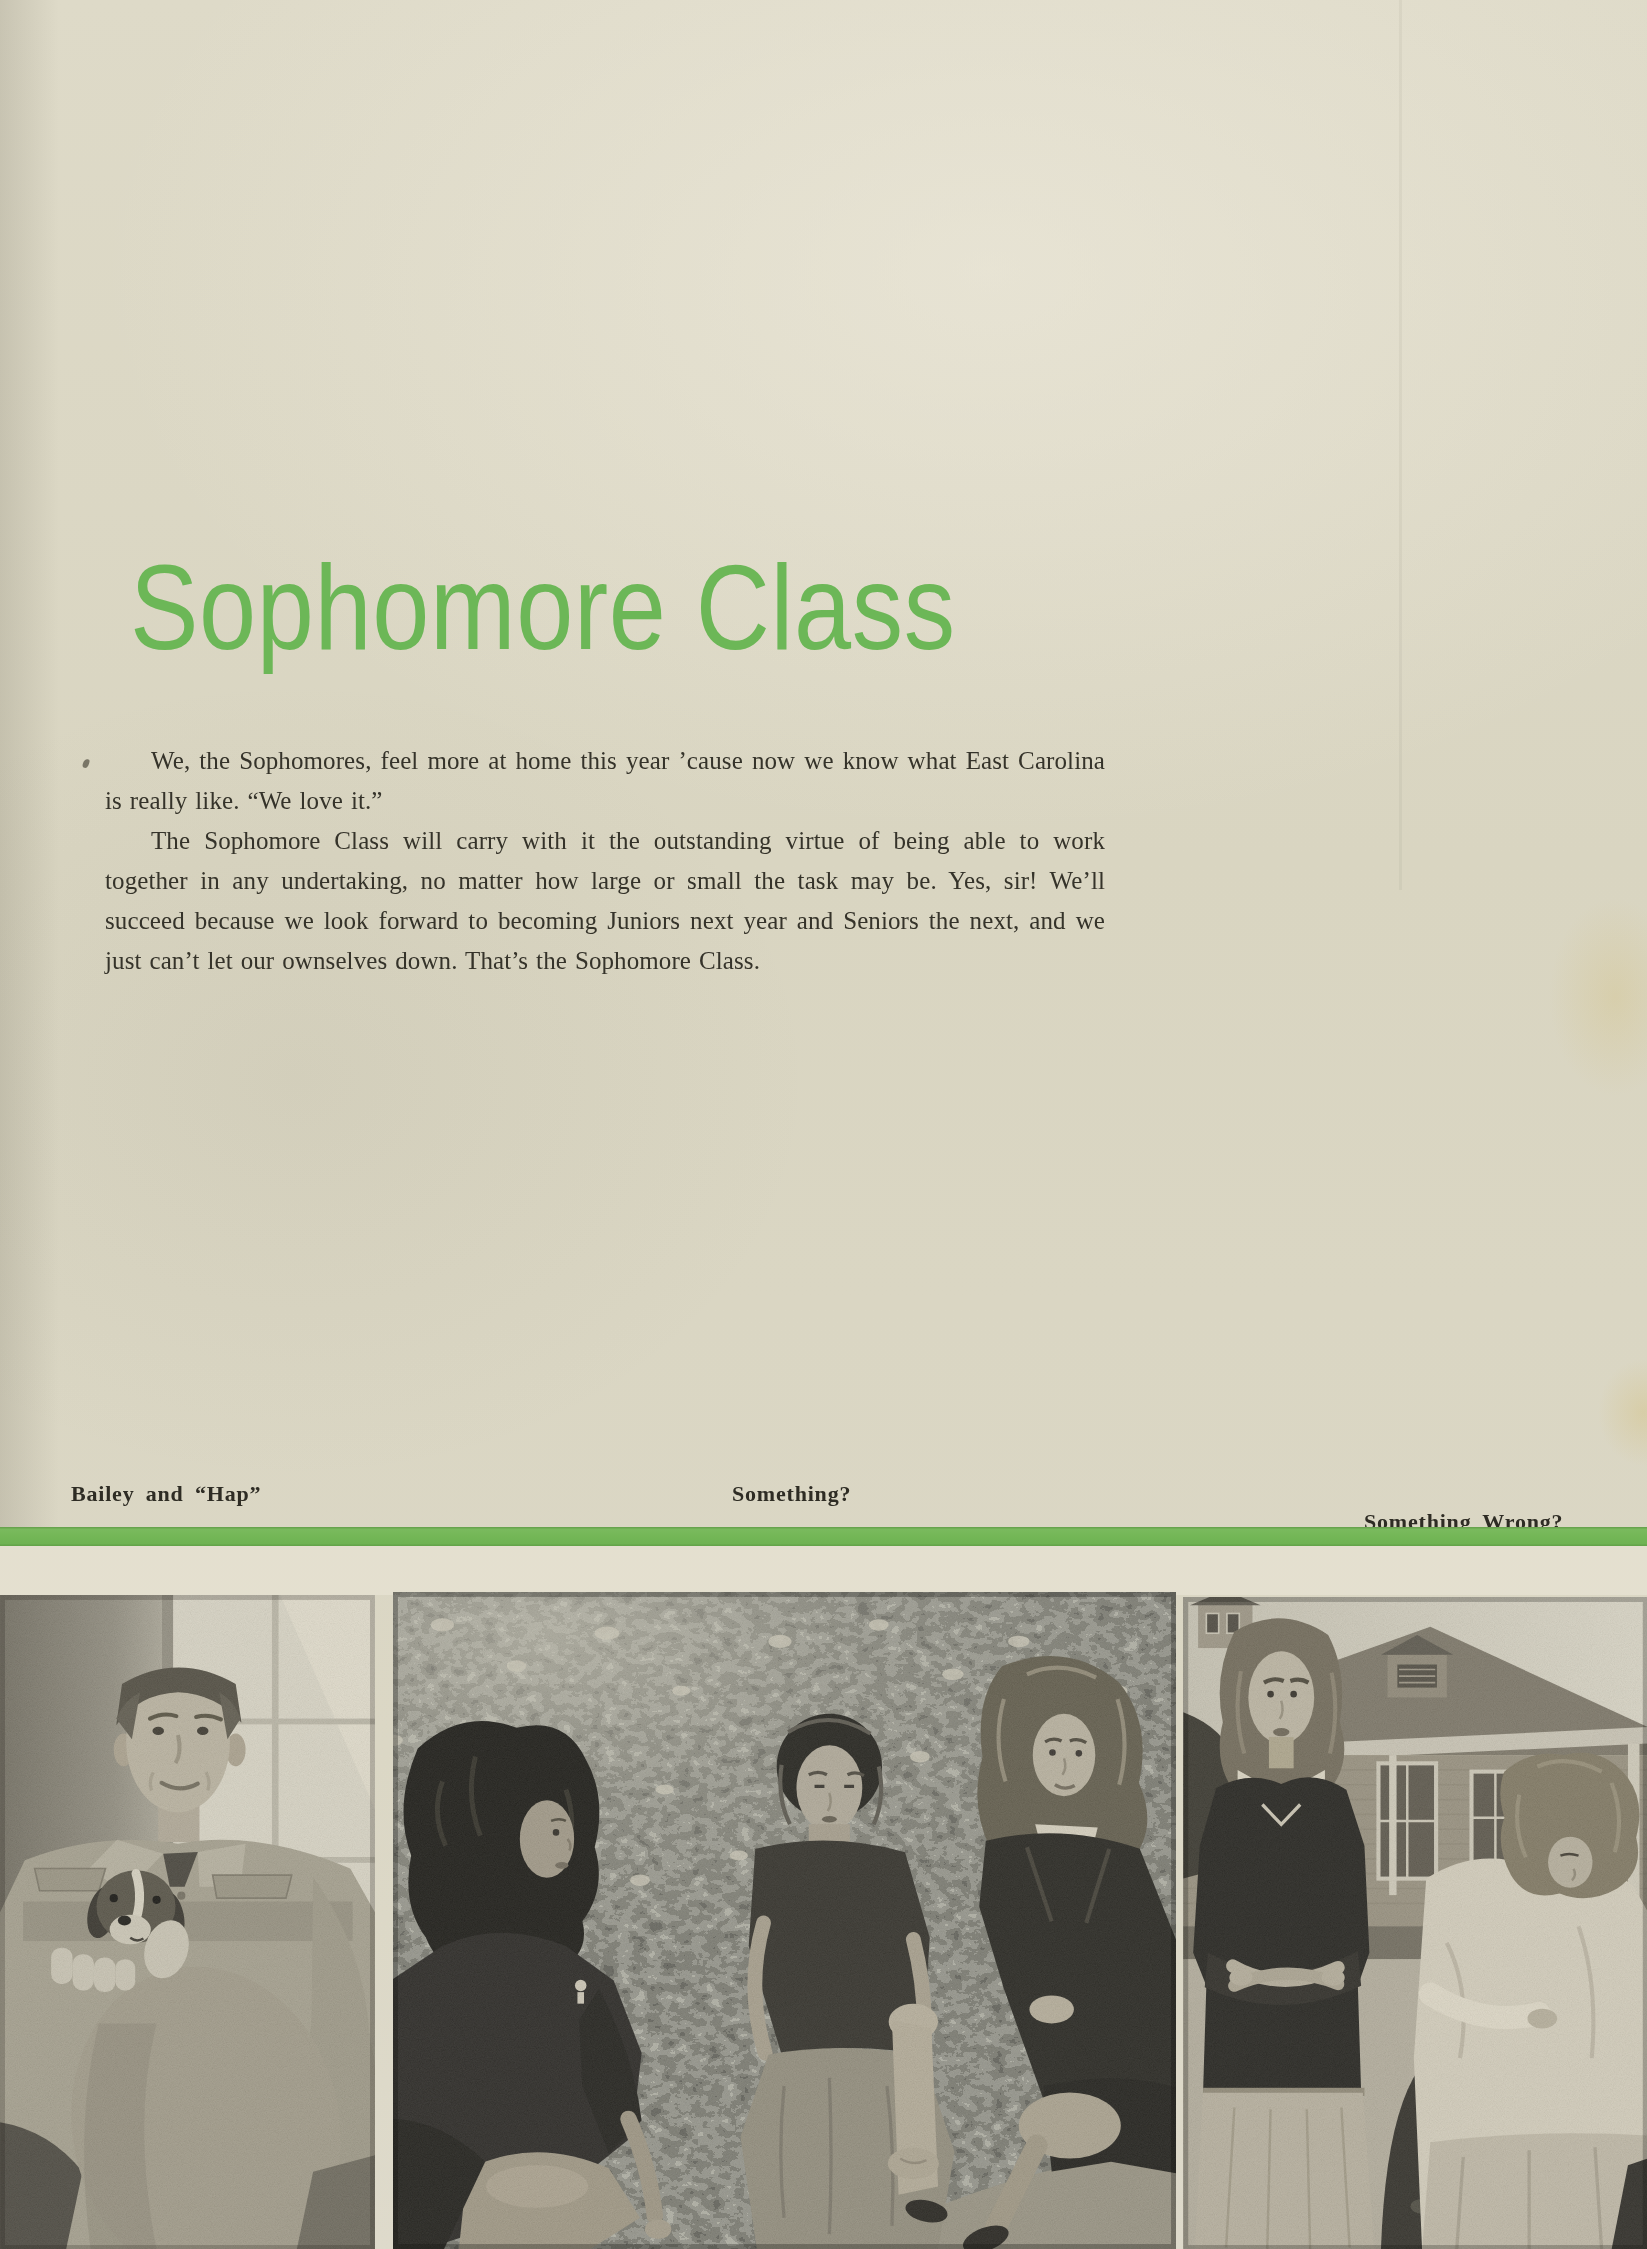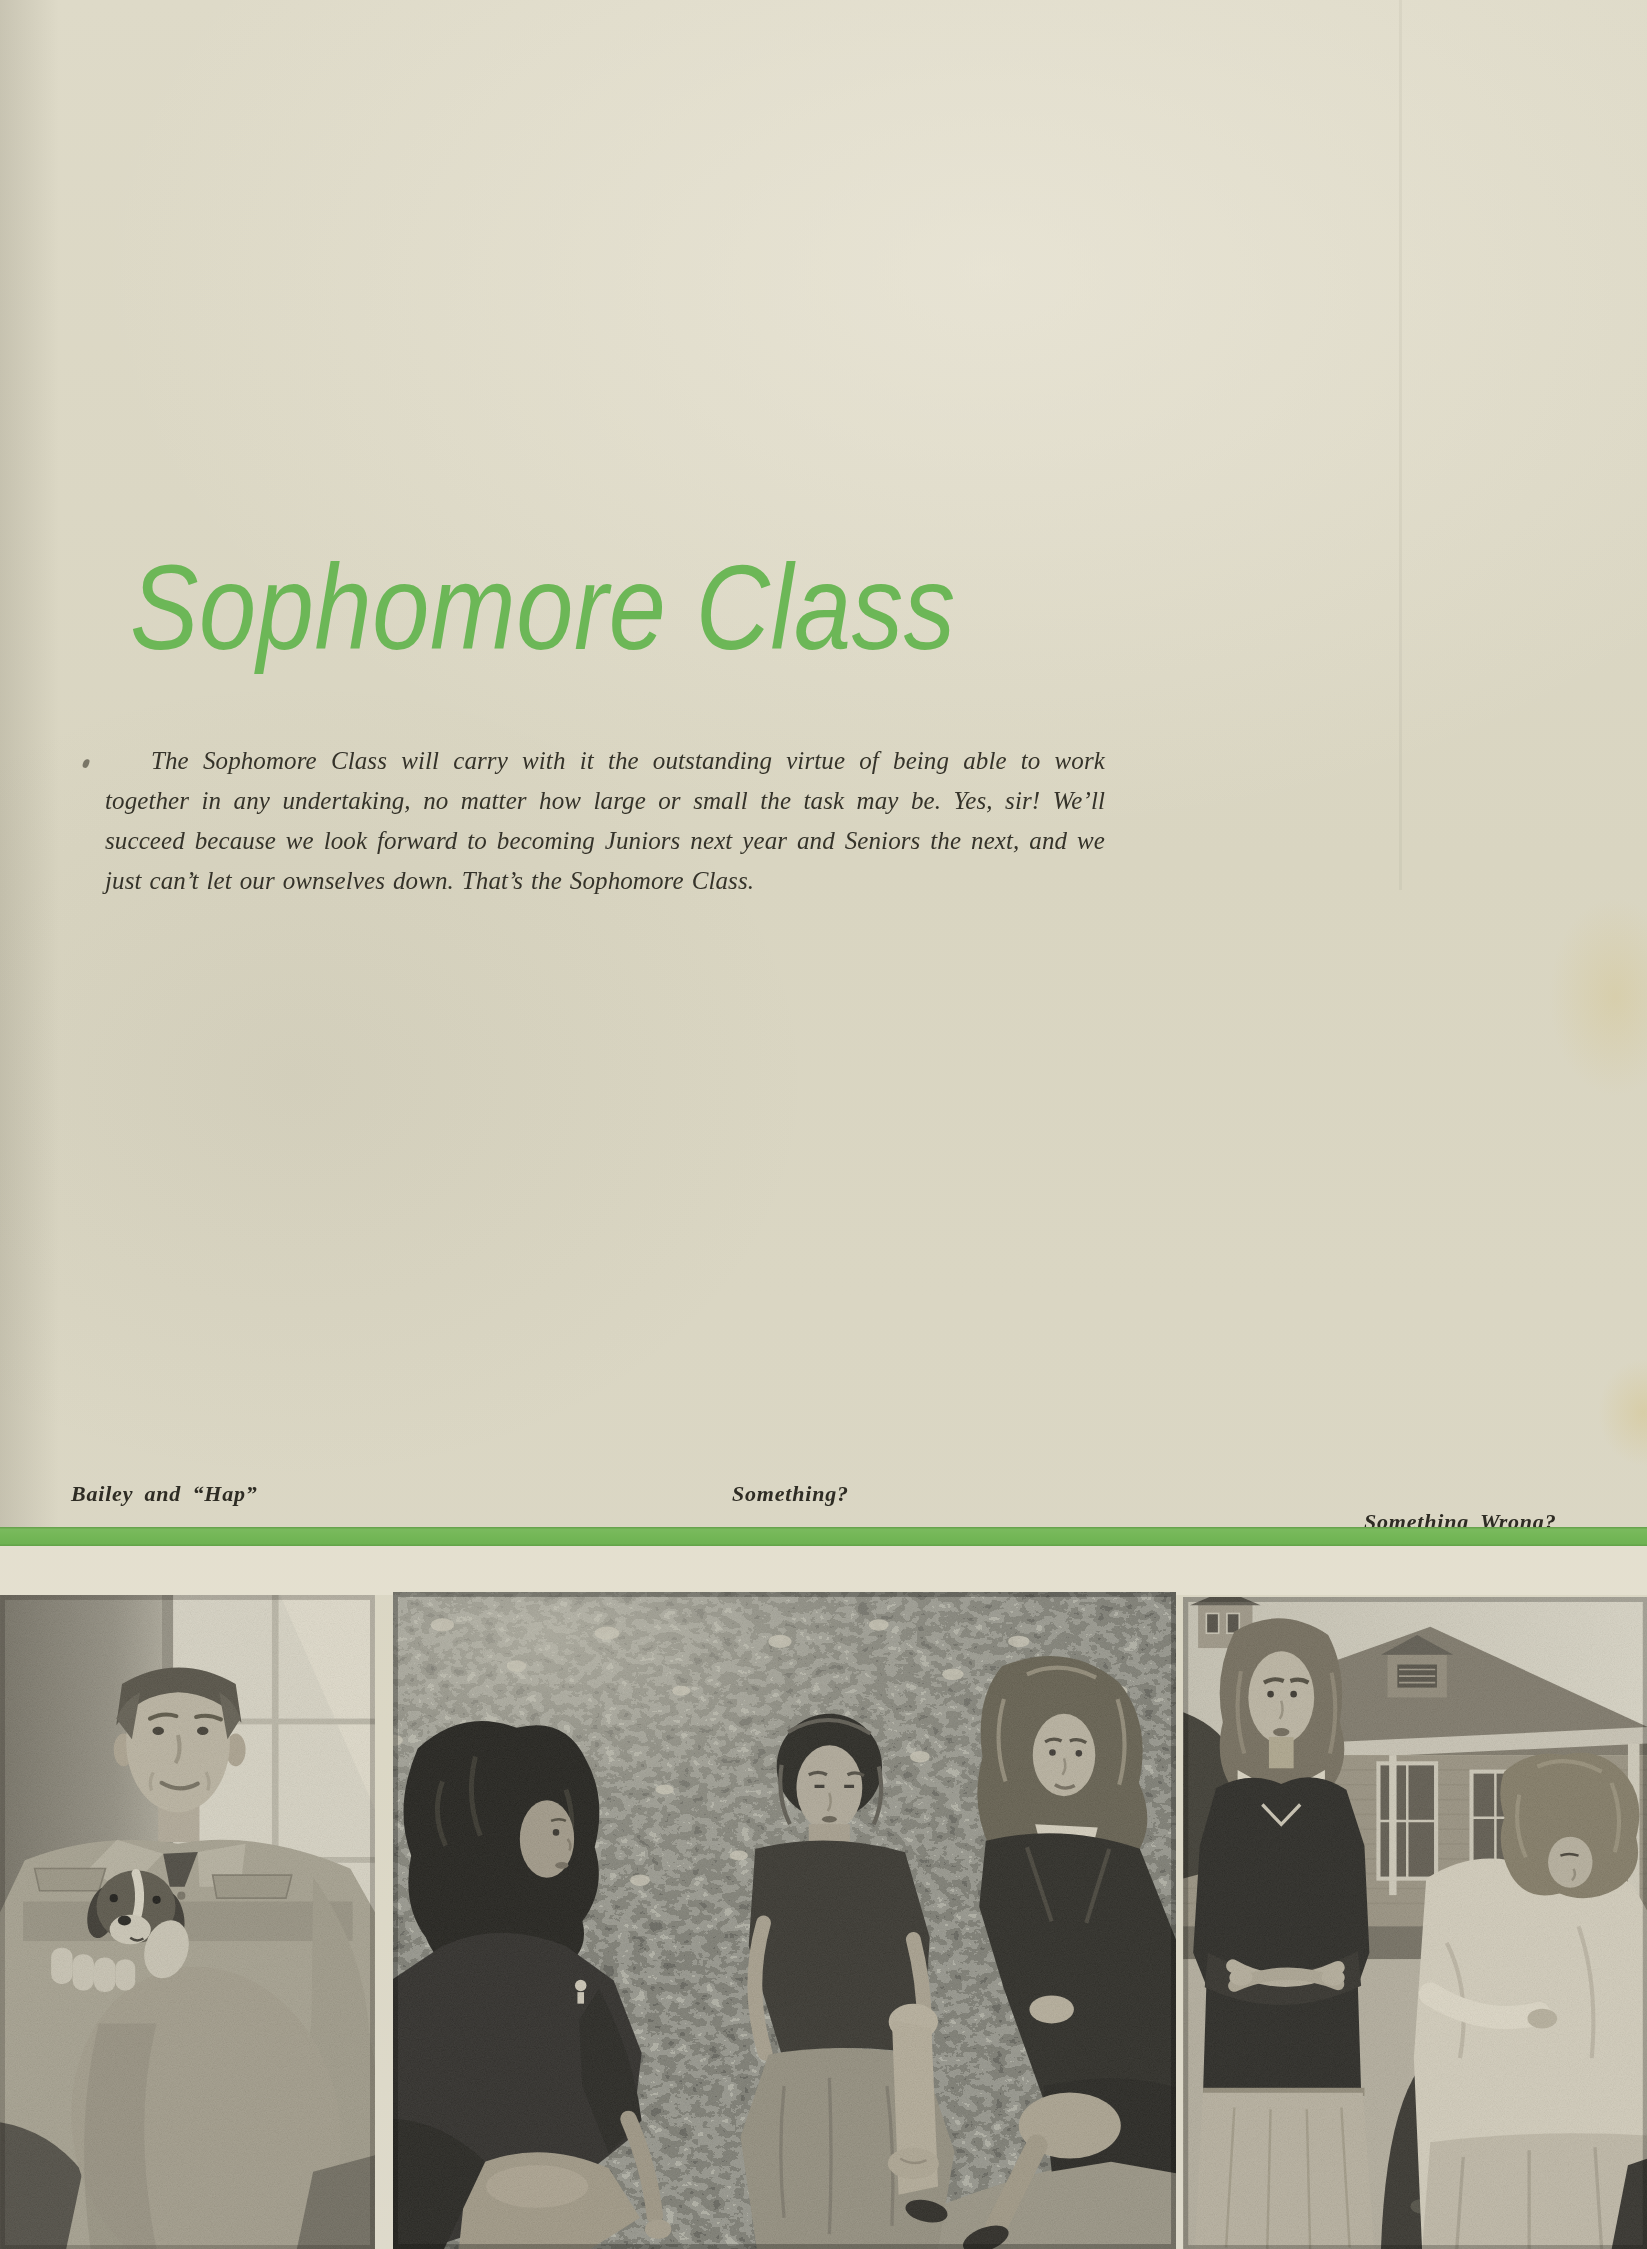--- a/index.html
+++ b/index.html
@@ -9,21 +9,20 @@
     background: #d9d5c1;
     font-family: "Liberation Serif", serif;
   }
   .page {
     position: relative; width: 1648px; height: 2250px;
     background:
       radial-gradient(1236px 783px at 60% 12%, rgba(240,236,223,.55), rgba(240,236,223,0) 72%),
       radial-gradient(741px 577px at 18% 48%, rgba(120,114,96,.07), rgba(120,114,96,0) 70%),
       linear-gradient(180deg, #dedac8 0%, #d9d5c1 38%, #dbd7c5 78%, #dedacb 100%);
     color: #35332a;
-    font-style: italic;
   }
   .edge-shade-left {
     position: absolute; left: 0; top: 0; width: 59px; height: 1527px;
     background: linear-gradient(90deg, rgba(92,87,71,.17), rgba(92,87,71,0));
   }
   .crease-right {
     position: absolute; left: 1399px; top: 0; width: 2.5px; height: 890px;
     background: rgba(100,95,80,.07);
   }
   .stain-1 {
@@ -85,20 +84,21 @@
 <div class="page">
 
   <div class="edge-shade-left"></div>
   <div class="crease-right"></div>
   <div class="stain-1"></div>
   <div class="stain-2"></div>
 
   <h1 class="title">Sophomore Class</h1>
 
   <div class="article">
+    <p>We, the Sophomores, feel more at home this year ’cause now we know what East Carolina is really like. “We love it.”</p>
     <p>The Sophomore Class will carry with it the outstanding virtue of being able to work together in any undertaking, no matter how large or small the task may be. Yes, sir! We’ll succeed because we look forward to becoming Juniors next year and Seniors the next, and we just can’t let our ownselves down. That’s the Sophomore Class.</p>
   </div>
 
   <div class="ink-speck"></div>
 
   <p class="caption c1">Bailey and “Hap”</p>
   <p class="caption c2">Something?</p>
   <p class="caption c3">Something Wrong?</p>
 
   <div class="green-bar"></div>

